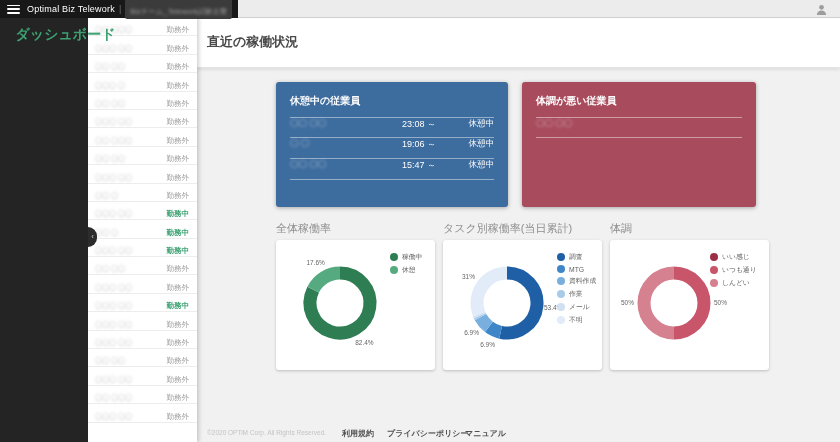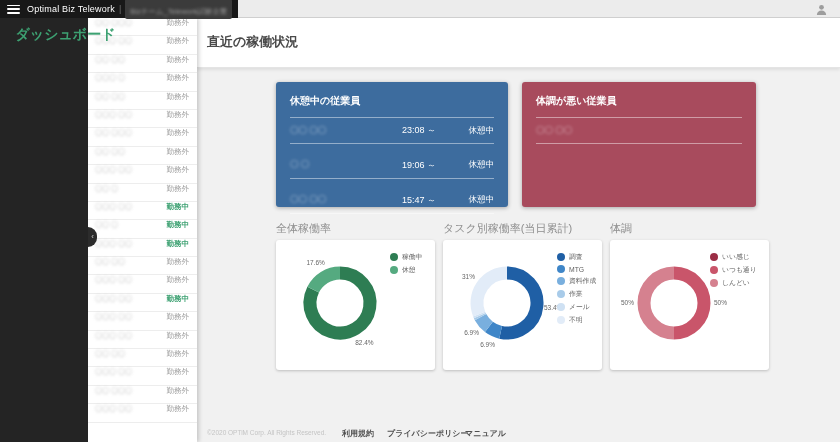--- a/index.html
+++ b/index.html
@@ -21,38 +21,38 @@
   .sidebar{position:absolute;left:0;top:18px;width:88px;height:424px;background:#242424;z-index:5;}
   .side-item{display:flex;align-items:center;gap:6px;padding:8px 0 8px 8px;cursor:pointer;}
   .side-item .lbl{font-size:14px;white-space:nowrap;}
   .side-item.active .lbl{color:#3da172;font-weight:bold;}
   .side-item:not(.active) .lbl{color:#f0f0f0;}
   .grid-icon{width:11px;height:11px;display:grid;grid-template-columns:1fr 1fr;grid-template-rows:1fr 1fr;gap:1.5px;}
   .grid-icon i{background:#3da172;border-radius:1px;}
 
   
   .list-panel{position:absolute;left:88px;top:18px;width:109px;height:424px;background:#ffffff;z-index:4;box-shadow:2px 0 4px rgba(0,0,0,.18);overflow:hidden;}
-  .emp-row{height:18.4px;display:flex;align-items:flex-start;justify-content:space-between;padding:0 8px 0 7px;border-bottom:1px solid #ededed;cursor:pointer;}
+  .emp-row{height:18.4px;display:flex;align-items:flex-end;justify-content:space-between;padding:0 8px 0 7px;border-bottom:1px solid #ededed;cursor:pointer;}
   .emp-name{font-size:7px;color:#8a8a8a;filter:blur(1.5px);white-space:nowrap;overflow:hidden;}
   .emp-status{font-size:7.5px;white-space:nowrap;}
   .st-off{color:#9b9b9b;}
   .st-on{color:#3da172;font-weight:bold;}
   .collapse-handle{position:absolute;left:88px;top:227px;width:9px;height:20px;background:#2c2c2c;border-radius:0 10px 10px 0;z-index:7;color:#cfcfcf;font-size:8px;line-height:20px;text-align:center;cursor:pointer;}
 
   
   .page-header{position:absolute;left:197px;top:18px;width:643px;height:50px;background:#ffffff;border-bottom:1px solid #e4e4e4;box-shadow:0 2px 3px rgba(0,0,0,.08);z-index:3;}
   .page-header h1{margin:0;padding:15px 0 0 10px;font-size:13px;font-weight:bold;color:#4a4a4a;}
 
   
   .sum-card{position:absolute;top:82px;height:125px;border-radius:3px;box-shadow:0 1px 4px rgba(0,0,0,.3);color:#fff;z-index:2;}
   .card-break{left:276px;width:232px;background:#3d6c9e;}
   .card-unwell{left:522px;width:234px;background:#a84b5d;}
   .sum-card .card-title{font-size:10px;font-weight:bold;padding:12px 0 0 14px;}
   .sum-rows{margin-top:9px;}
-  .sum-row{display:flex;align-items:center;height:27px;margin:8px 14px;border-bottom:1px solid rgba(255,255,255,.45);}
+  .sum-row{display:flex;height:21px;margin:0 14px;border-bottom:1px solid rgba(255,255,255,.45);}
   .sum-row:first-child{border-top:1px solid rgba(255,255,255,.45);}
   .sum-name{flex:1;font-size:8.5px;color:rgba(255,255,255,.9);filter:blur(1.7px);white-space:nowrap;}
   .sum-time{width:66px;text-align:right;font-size:9px;}
   .sum-status{width:58px;text-align:right;font-size:8.5px;}
 
   
   .chart-title{position:absolute;top:221px;font-size:11px;color:#8e8e8e;white-space:nowrap;z-index:2;}
   .chart-card{position:absolute;top:240px;width:159px;height:130px;background:#ffffff;border-radius:3px;box-shadow:0 1px 3px rgba(0,0,0,.22);z-index:2;}
   .chart-card svg{position:absolute;left:0;top:3px;}
   .legend{position:absolute;top:12px;display:flex;flex-direction:column;gap:3px;}

